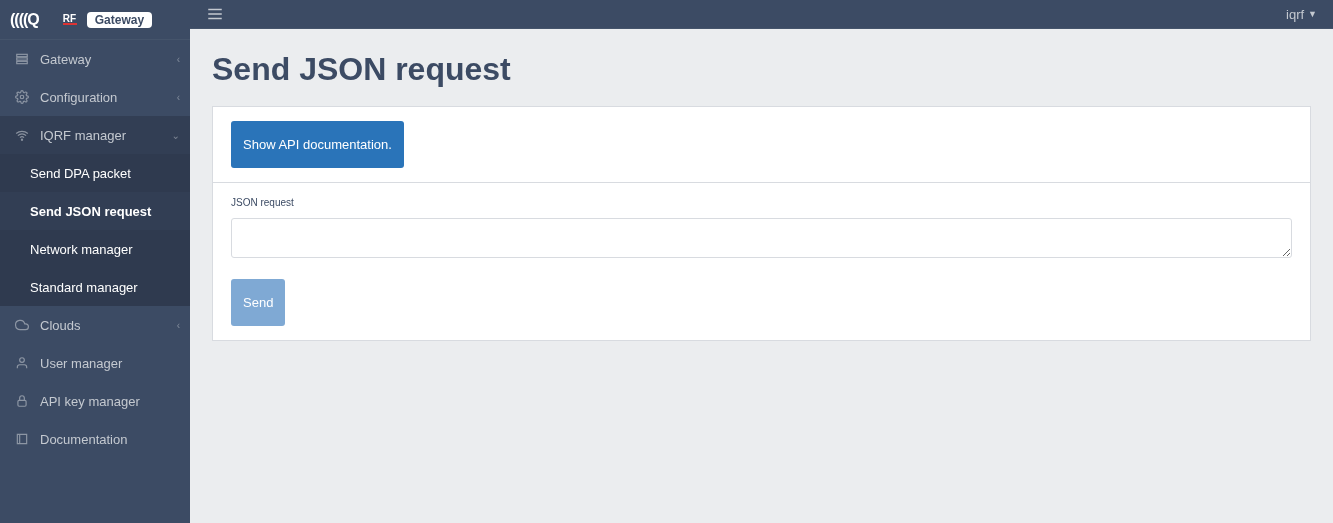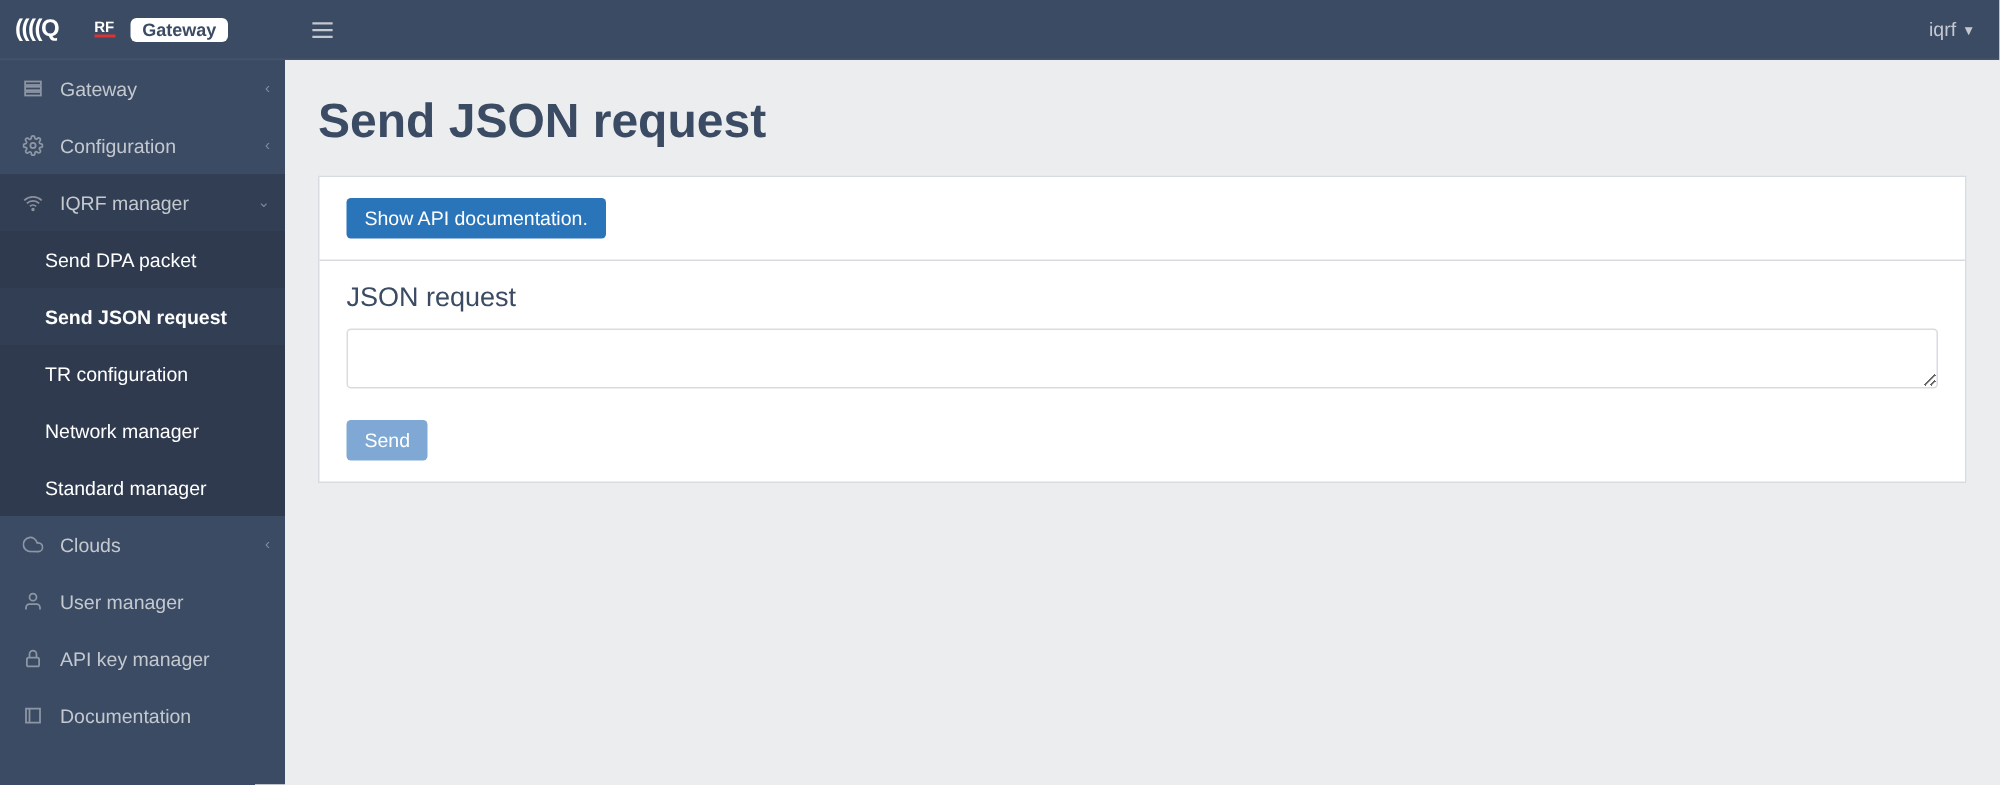--- a/index.html
+++ b/index.html
@@ -20,37 +20,37 @@
   .nav-item.expanded { background: #323e54; }
   .nav-item .icon { width: 20px; display: inline-flex; justify-content: center; margin-right: 8px; opacity: 0.6; }
   .nav-item .chevron { position: absolute; right: 10px; opacity: 0.5; font-size: 10px; }
   .subnav { list-style: none; background: #2f3a4f; }
   .subnav .nav-item { padding-left: 30px; font-size: 13px; }
   .subnav .nav-item.active { background: #323e54; color: #fff; font-weight: 600; }
   .subnav .nav-item:not(.active) { color: #fff; }
 
   
   .main { flex: 1; display: flex; flex-direction: column; min-width: 0; }
-  .topbar { height: 40px; background: #3c4b64; display: flex; align-items: center; padding: 0 16px; color: #c4c9d0; border-bottom: 1px solid rgba(255,255,255,0.05);}
+  .topbar { height: 29px; background: #3c4b64; display: flex; align-items: center; padding: 0 16px; color: #c4c9d0; border-bottom: 1px solid rgba(255,255,255,0.05);}
   .hamburger { cursor: pointer; display: inline-flex; }
   .topbar-right { margin-left: auto; display: flex; align-items: center; font-size: 13px; cursor: pointer; }
   .caret-down { margin-left: 4px; font-size: 9px; }
 
   .content { flex: 1; overflow: auto; padding: 22px; }
   .page-title { font-size: 32px; font-weight: 600; color: #3c4b64; margin-bottom: 18px; }
 
   .card { background: #fff; border: 1px solid #d8dbe0; }
   .card-body { padding: 14px 18px; }
   .card-body.border-bottom { border-bottom: 1px solid #d8dbe0; }
 
-  .btn { display: inline-block; border: none; border-radius: 3px; cursor: pointer; font-size: 13px; padding: 6px 12px; }
+  .btn { display: inline-block; border: none; border-radius: 3px; cursor: pointer; font-size: 13px; padding: 16px 12px; }
   .btn-primary { background: #2a74b9; color: #fff; }
   .btn-primary.light { background: #7fa9d4; }
 
-  .form-label { display: block; font-size: 18px; color: #3c4b64; margin-bottom: 10px; font-weight: 500; }
+  .form-label { display: block; font-size: 10px; color: #3c4b64; margin-bottom: 10px; font-weight: 500; }
   .textarea { width: 100%; height: 40px; border: 1px solid #d8dbe0; border-radius: 3px; padding: 6px 8px; font-family: inherit; font-size: 13px; resize: vertical; }
 
   .send-row { margin-top: 18px; }
 
   svg { display: block; }
 </style>
 </head>
 <body>
 
 <aside class="sidebar">
@@ -97,23 +97,20 @@
       </span>
       <span>IQRF manager</span>
       <span class="chevron">⌄</span>
     </li>
     <ul class="subnav">
       <li class="nav-item">
         <span>Send DPA packet</span>
       </li>
       <li class="nav-item active">
         <span>Send JSON request</span>
-      </li>
-      <li class="nav-item">
-        <span>TR configuration</span>
       </li>
       <li class="nav-item">
         <span>Network manager</span>
       </li>
       <li class="nav-item">
         <span>Standard manager</span>
       </li>
     </ul>
     <li class="nav-item top-level">
       <span class="icon">

